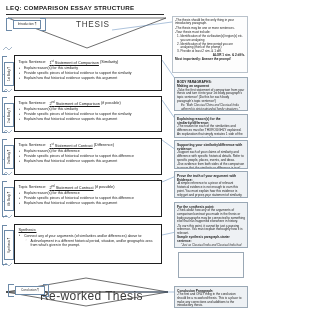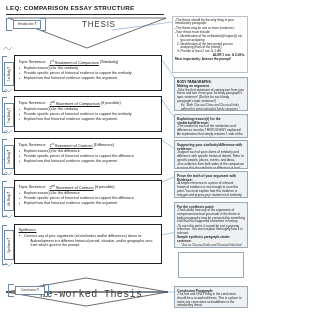--- a/index.html
+++ b/index.html
@@ -17,21 +17,21 @@
   .title{
     position:absolute;left:6px;top:4px;
     font-size:6.2px;font-weight:bold;letter-spacing:.25px;
     color:#1a1a1a;white-space:nowrap;
   }
   .title-rule{
     position:absolute;left:6px;top:13.6px;width:158px;height:1px;
     background:#2b2b2b;
   }
   .thesis-word{
-    position:absolute;left:82px;top:20px;
+    position:absolute;left:76px;top:20px;
     font-size:8.2px;letter-spacing:.7px;color:#3b3b3b;
   }
   .intro-tag{
     position:absolute;left:13px;top:19.5px;
     width:26px;height:7px;
     border:.6px solid #6d8aa8;background:#fff;
     font-size:3.1px;line-height:7px;text-align:center;color:#333;
     overflow:hidden;white-space:nowrap;
   }
   .brace-l,.brace-r{
@@ -79,21 +79,21 @@
   .sublist li{
     position:relative;font-size:3.5px;line-height:4.4px;
     padding-left:5px;color:#222;
   }
   .sublist li:before{
     content:"\25E6";position:absolute;left:0;top:-0.2px;font-size:3.4px;color:#444;
   }
   .synth-head{font-size:3.9px;line-height:5px;text-decoration:underline;color:#1a1a1a;}
   .reworked{
     position:absolute;left:40px;top:289px;
-    font-size:10px;letter-spacing:.4px;color:#3b3b3b;white-space:nowrap;font-family:Liberation Mono, monospace;
+    font-size:12px;letter-spacing:.4px;color:#3b3b3b;white-space:nowrap;
   }
   .concl-tag{
     position:absolute;left:15px;top:285.5px;
     width:28px;height:7px;
     border:.6px solid #6d8aa8;background:#fff;
     font-size:3.1px;line-height:7px;text-align:center;color:#333;
     overflow:hidden;white-space:nowrap;
   }
   .cbrace-l,.cbrace-r{
     position:absolute;top:283.5px;width:5px;height:11px;

